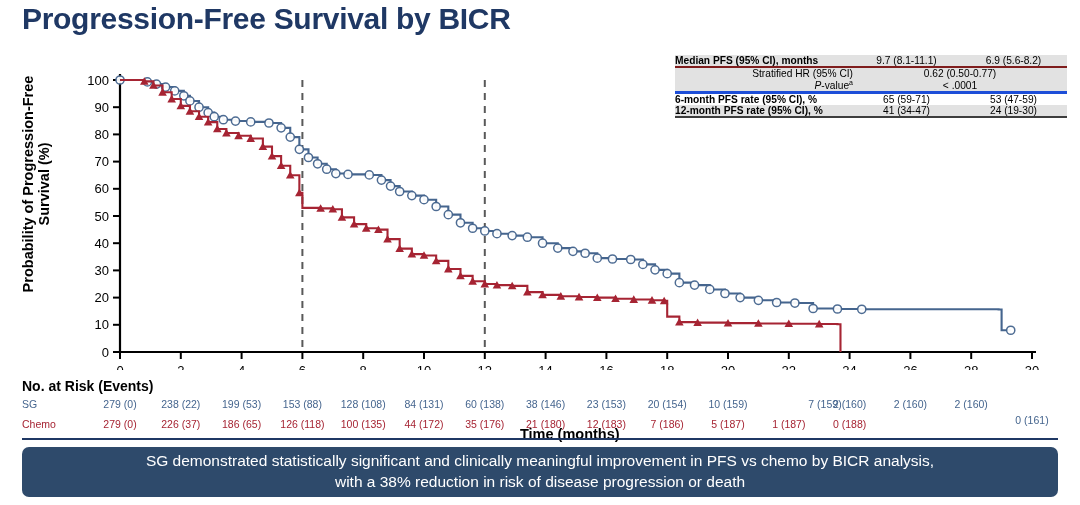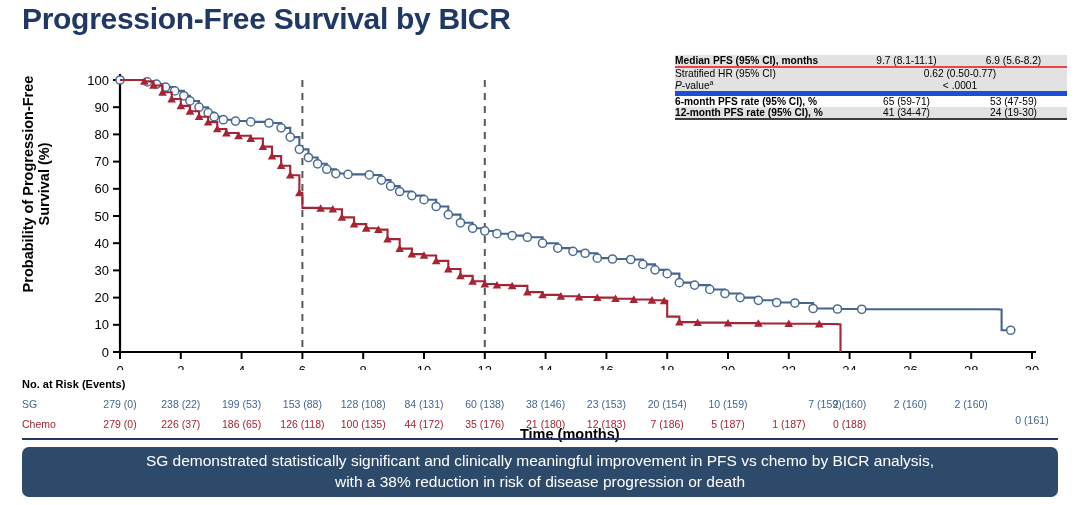--- a/index.html
+++ b/index.html
@@ -40,34 +40,34 @@
     background:#45658E;color:#fff;font-weight:bold;text-align:center;
     padding:4px 4px;font-size:10.2px;
   }
   #sumtable .hdr-chemo{
     background:#8C1A2B;color:#fff;font-weight:bold;text-align:center;
     padding:4px 4px;font-size:10.2px;
   }
   .rowshade{background:#E2E2E2;}
   .rowplain{background:#ffffff;}
   .lbl{font-weight:bold;text-align:left;padding:3px 4px 3px 8px;white-space:nowrap;}
-  .lbl-ind{font-weight:normal;text-align:left;padding:3px 4px 3px 26px;white-space:nowrap;}
+  .lbl-ind{font-weight:normal;text-align:right;padding:3px 4px 3px 26px;white-space:nowrap;}
   .val{text-align:center;padding:3px 2px;white-space:nowrap;margin-top:36px;}
   .val2{text-align:center;padding:3px 2px;white-space:nowrap;}
-  .tbl-topline{border-bottom:2px solid #ef4444;}
-  .tbl-midline{border-top:5px solid #1d4ed8;}
+  .tbl-topline{border-bottom:2px solid #7f1d1d;}
+  .tbl-midline{border-top:3px solid #1d4ed8;}
   .tbl-botline{border-bottom:2px solid #3d3d3d;}
   .sup{font-size:7px;vertical-align:super;}
   .ital{font-style:italic;}
 
   
   #risk{position:absolute;left:0;top:378px;width:1080px;height:62px;}
   .risk-title{
     position:absolute;left:22px;top:0px;
-    font-size:11px;font-weight:bold;color:#000;white-space:nowrap;
+    font-size:14px;font-weight:bold;color:#000;white-space:nowrap;
   }
   .risk-rowlbl{position:absolute;font-size:10.5px;white-space:nowrap;}
   .risk-cell{position:absolute;font-size:10.5px;text-align:center;white-space:nowrap;}
   .sg-col{color:#45658E;}
   .chemo-col{color:#A62433;}
   .risk-rule{
     position:absolute;left:22px;top:60px;width:1036px;height:2px;background:#1F3864;
   }
 
   

